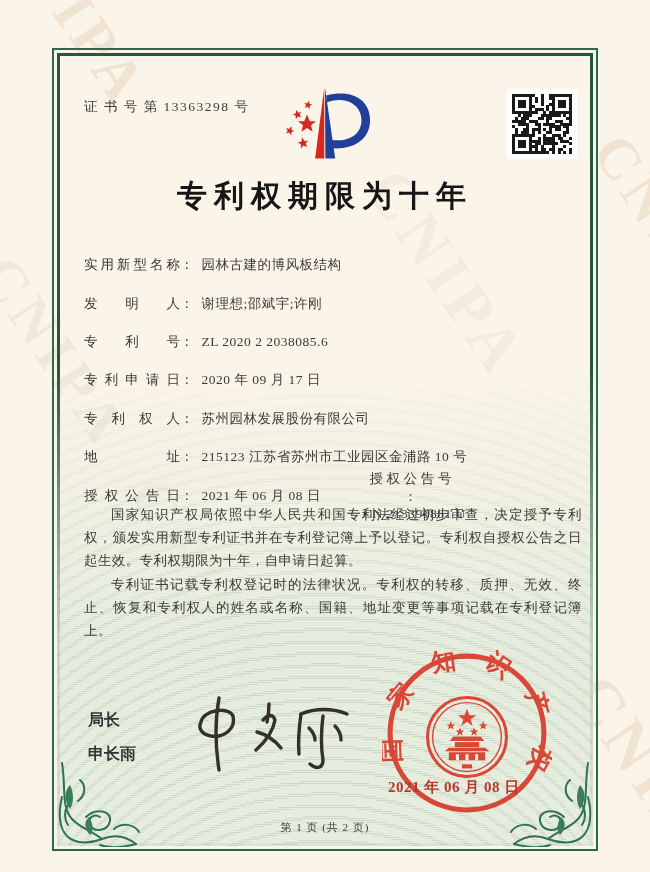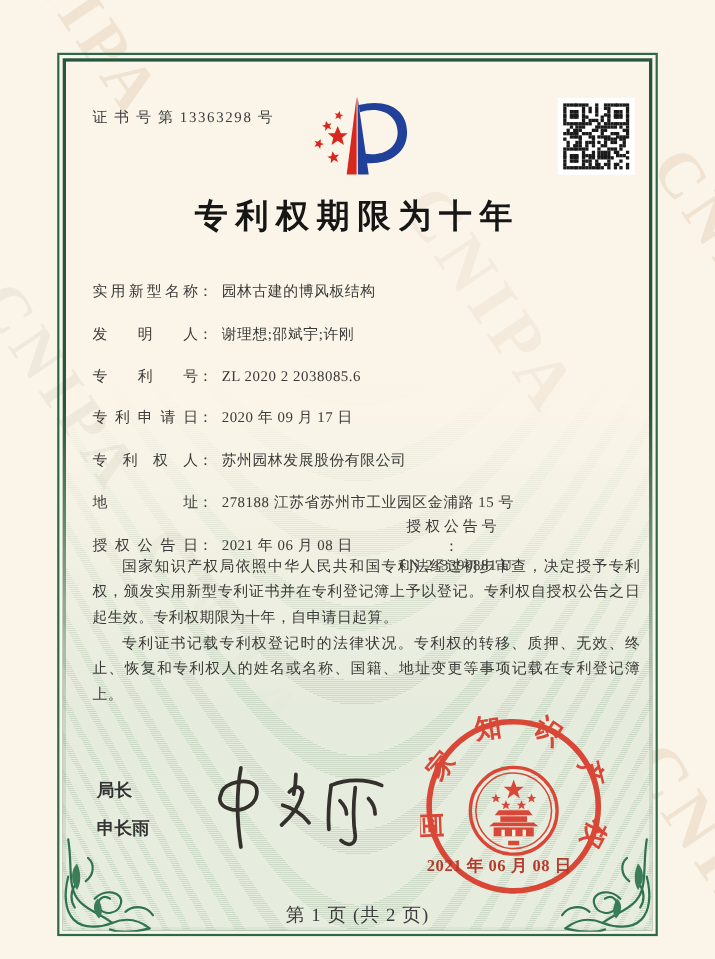--- a/index.html
+++ b/index.html
@@ -57,21 +57,21 @@
   .signer{position:absolute;left:88px;top:703px;
           font-family:"Liberation Sans","DejaVu Sans",sans-serif;
           font-weight:700;font-size:16px;color:#333;line-height:34px;}
   .signature{position:absolute;left:185px;top:686px;}
 
   .seal{position:absolute;left:382px;top:648px;}
   .seal-date{position:absolute;left:388px;top:778px;font-size:15px;font-weight:700;
              color:#b6392a;letter-spacing:0.5px;white-space:nowrap;}
 
   .footer{position:absolute;left:0;top:820px;width:650px;text-align:center;
-          font-size:17px;color:#3c3c3c;letter-spacing:1px;}
+          font-size:11px;color:#3c3c3c;letter-spacing:1px;}
 
   .flourish{position:absolute;bottom:25px;z-index:2;}
   .fl-left{left:56px;}
   .fl-right{right:56px;transform:scaleX(-1);}
 </style>
 </head>
 <body>
 
 <div class="page">
 
@@ -414,21 +414,21 @@
         <span class="f-value">2020 年 09 月 17 日</span>
       </div>
       <div class="f-row">
         <span class="f-label">专利权人</span>
           <span class="f-colon">：</span>
         <span class="f-value">苏州园林发展股份有限公司</span>
       </div>
       <div class="f-row">
         <span class="f-label">地址</span>
           <span class="f-colon">：</span>
-        <span class="f-value">278188 江苏省苏州市工业园区金浦路 15 号</span>
+        <span class="f-value">215123 江苏省苏州市工业园区金浦路 10 号</span>
       </div>
       <div class="f-row">
         <span class="f-label">授权公告日</span>
           <span class="f-colon">：</span>
         <span class="f-value">2021 年 06 月 08 日</span>
         <span class="pair2">
           <span class="f-label">授权公告号</span>
             <span class="f-colon">：</span>
           <span class="f-value">CN 213390881 U</span>
         </span>

